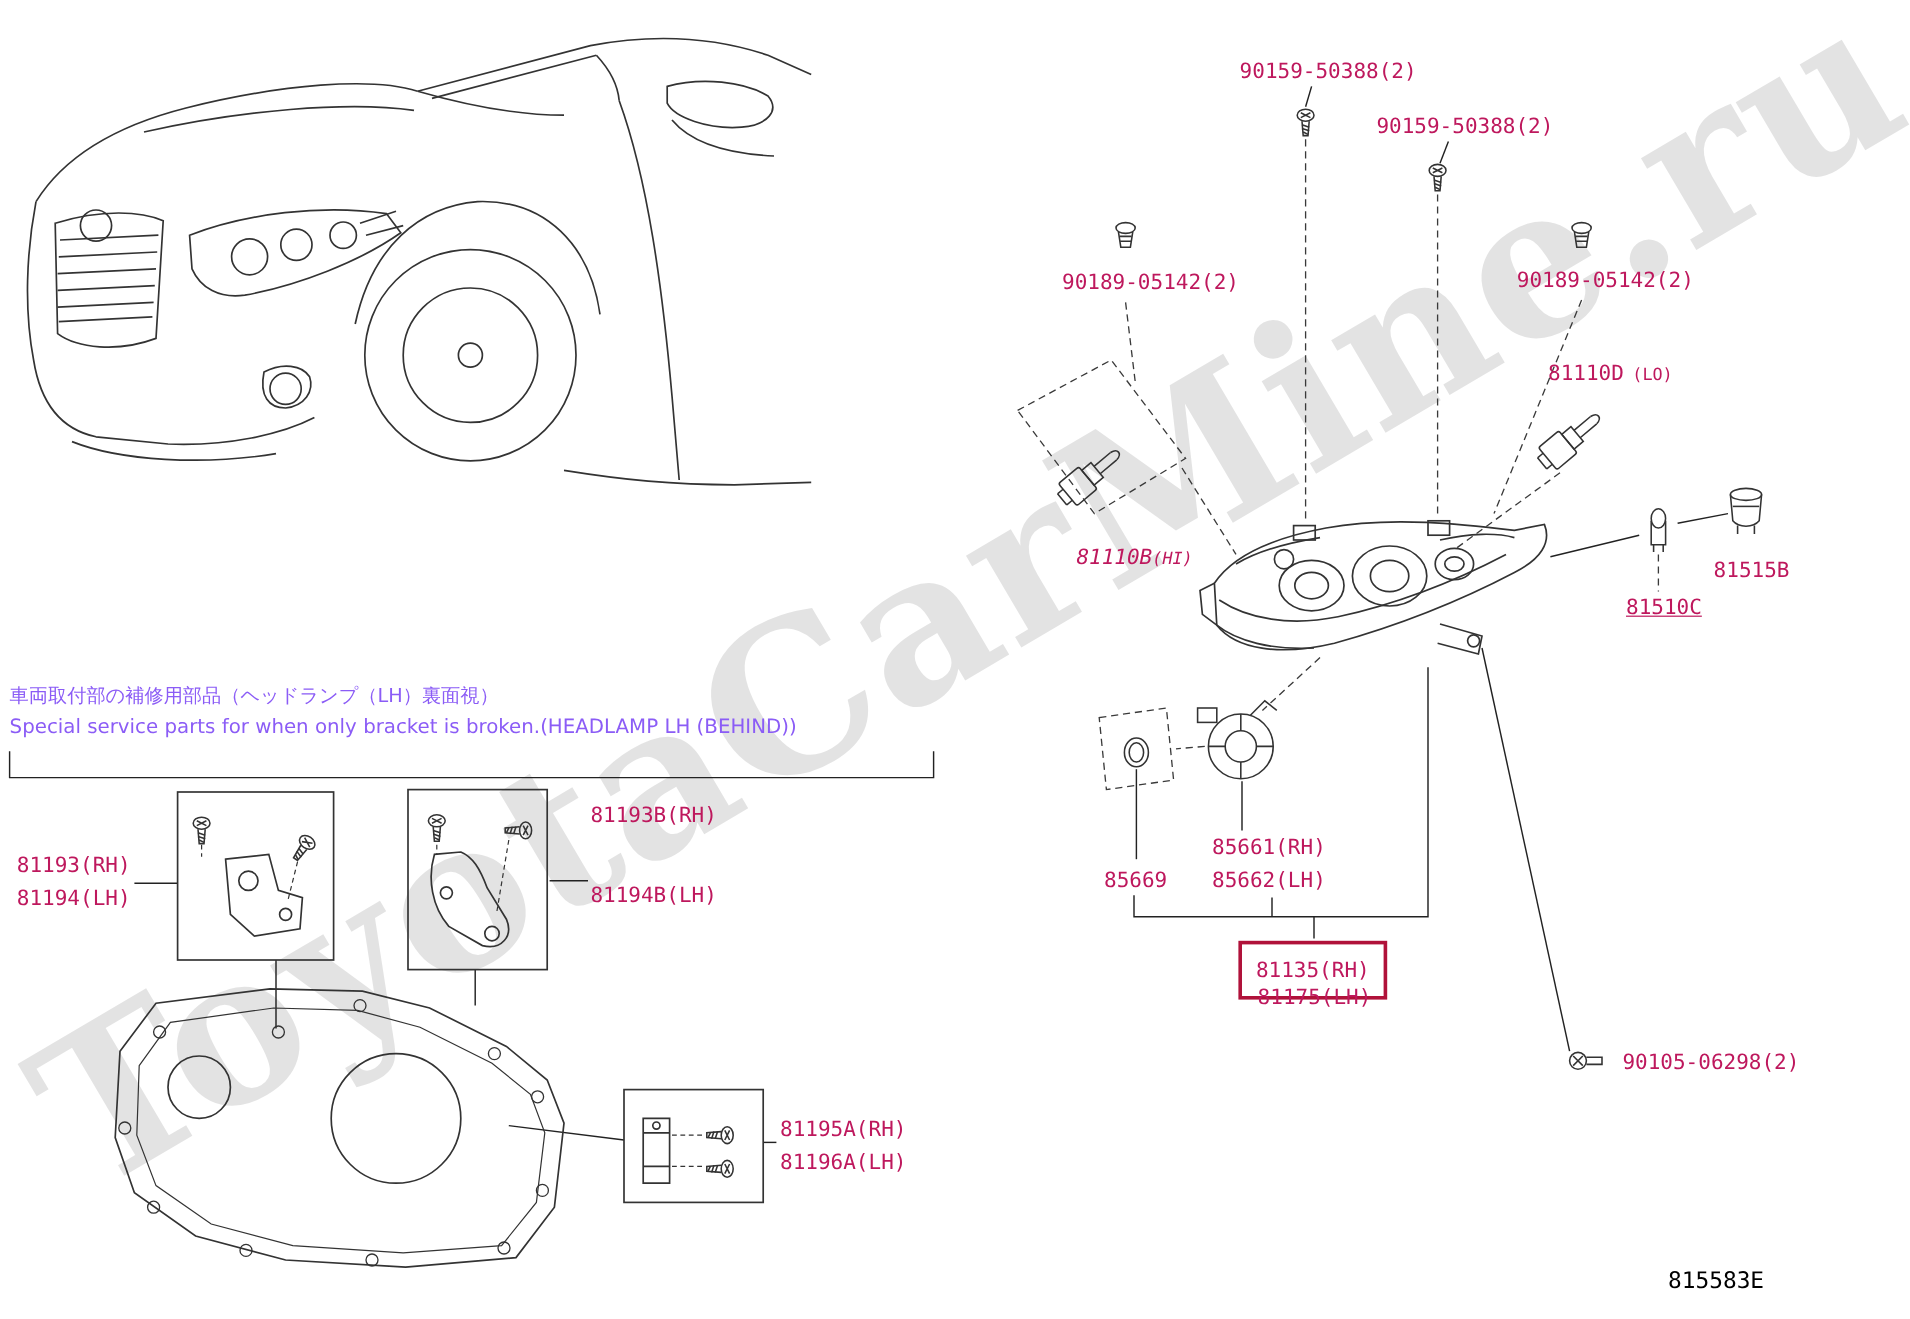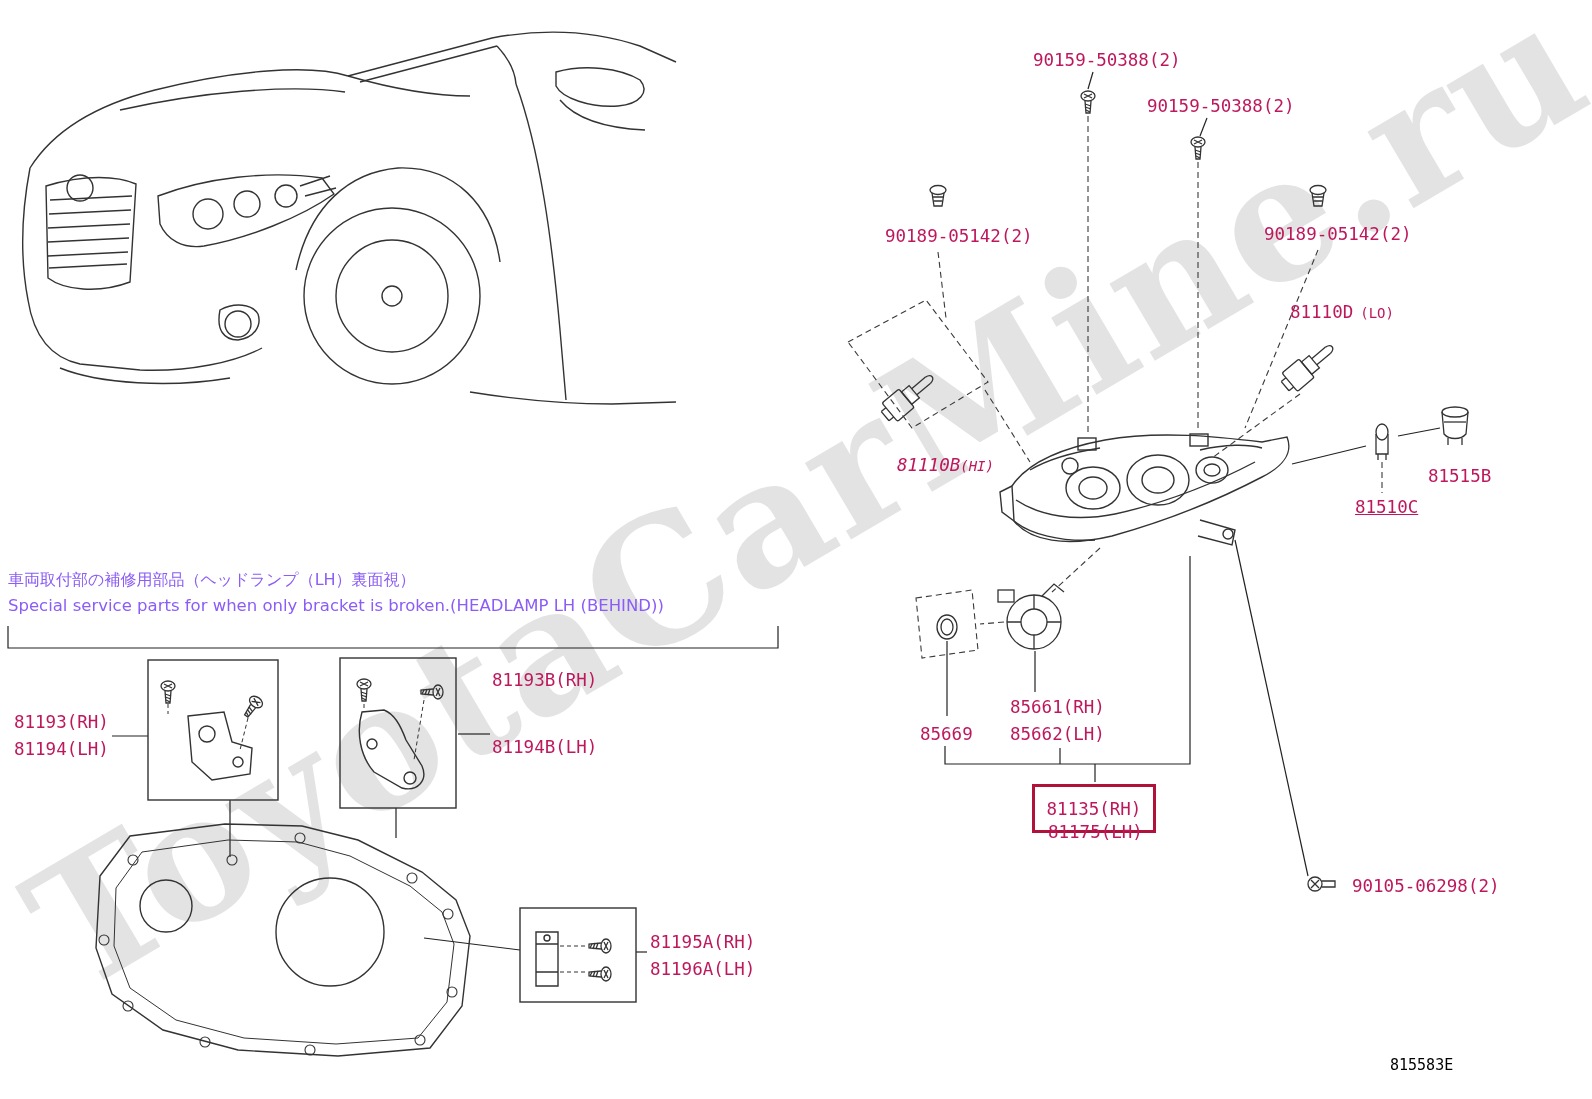--- a/index.html
+++ b/index.html
@@ -29,21 +29,21 @@
     position:absolute; z-index:2; white-space:nowrap;
     font-family:"DejaVu Sans","Liberation Sans",sans-serif; color:#8b5cf6;
   }
   .note-jp { left:8px; top:570px; font-size:16px; }
   .note-en { left:8px; top:596px; font-size:16.5px; }
   .hl-box {
     position:absolute; z-index:2; left:1032px; top:784px; width:124px; height:49px;
     border:3.5px solid #b0123a; background:#fff;
     display:flex; align-items:center; justify-content:center;
   }
-  .code { position:absolute; z-index:2; left:1390px; top:1056px; font-size:15px; }
+  .code { position:absolute; z-index:2; left:1390px; top:1056px; font-size:19px; }
 </style>
 </head>
 <body>
 
 <div class="canvas">
 
   <div class="watermark">ToyotaCarMine.ru</div>
 
   <svg class="art" width="1592" height="1099" viewBox="0 0 1592 1099">
     <defs>

